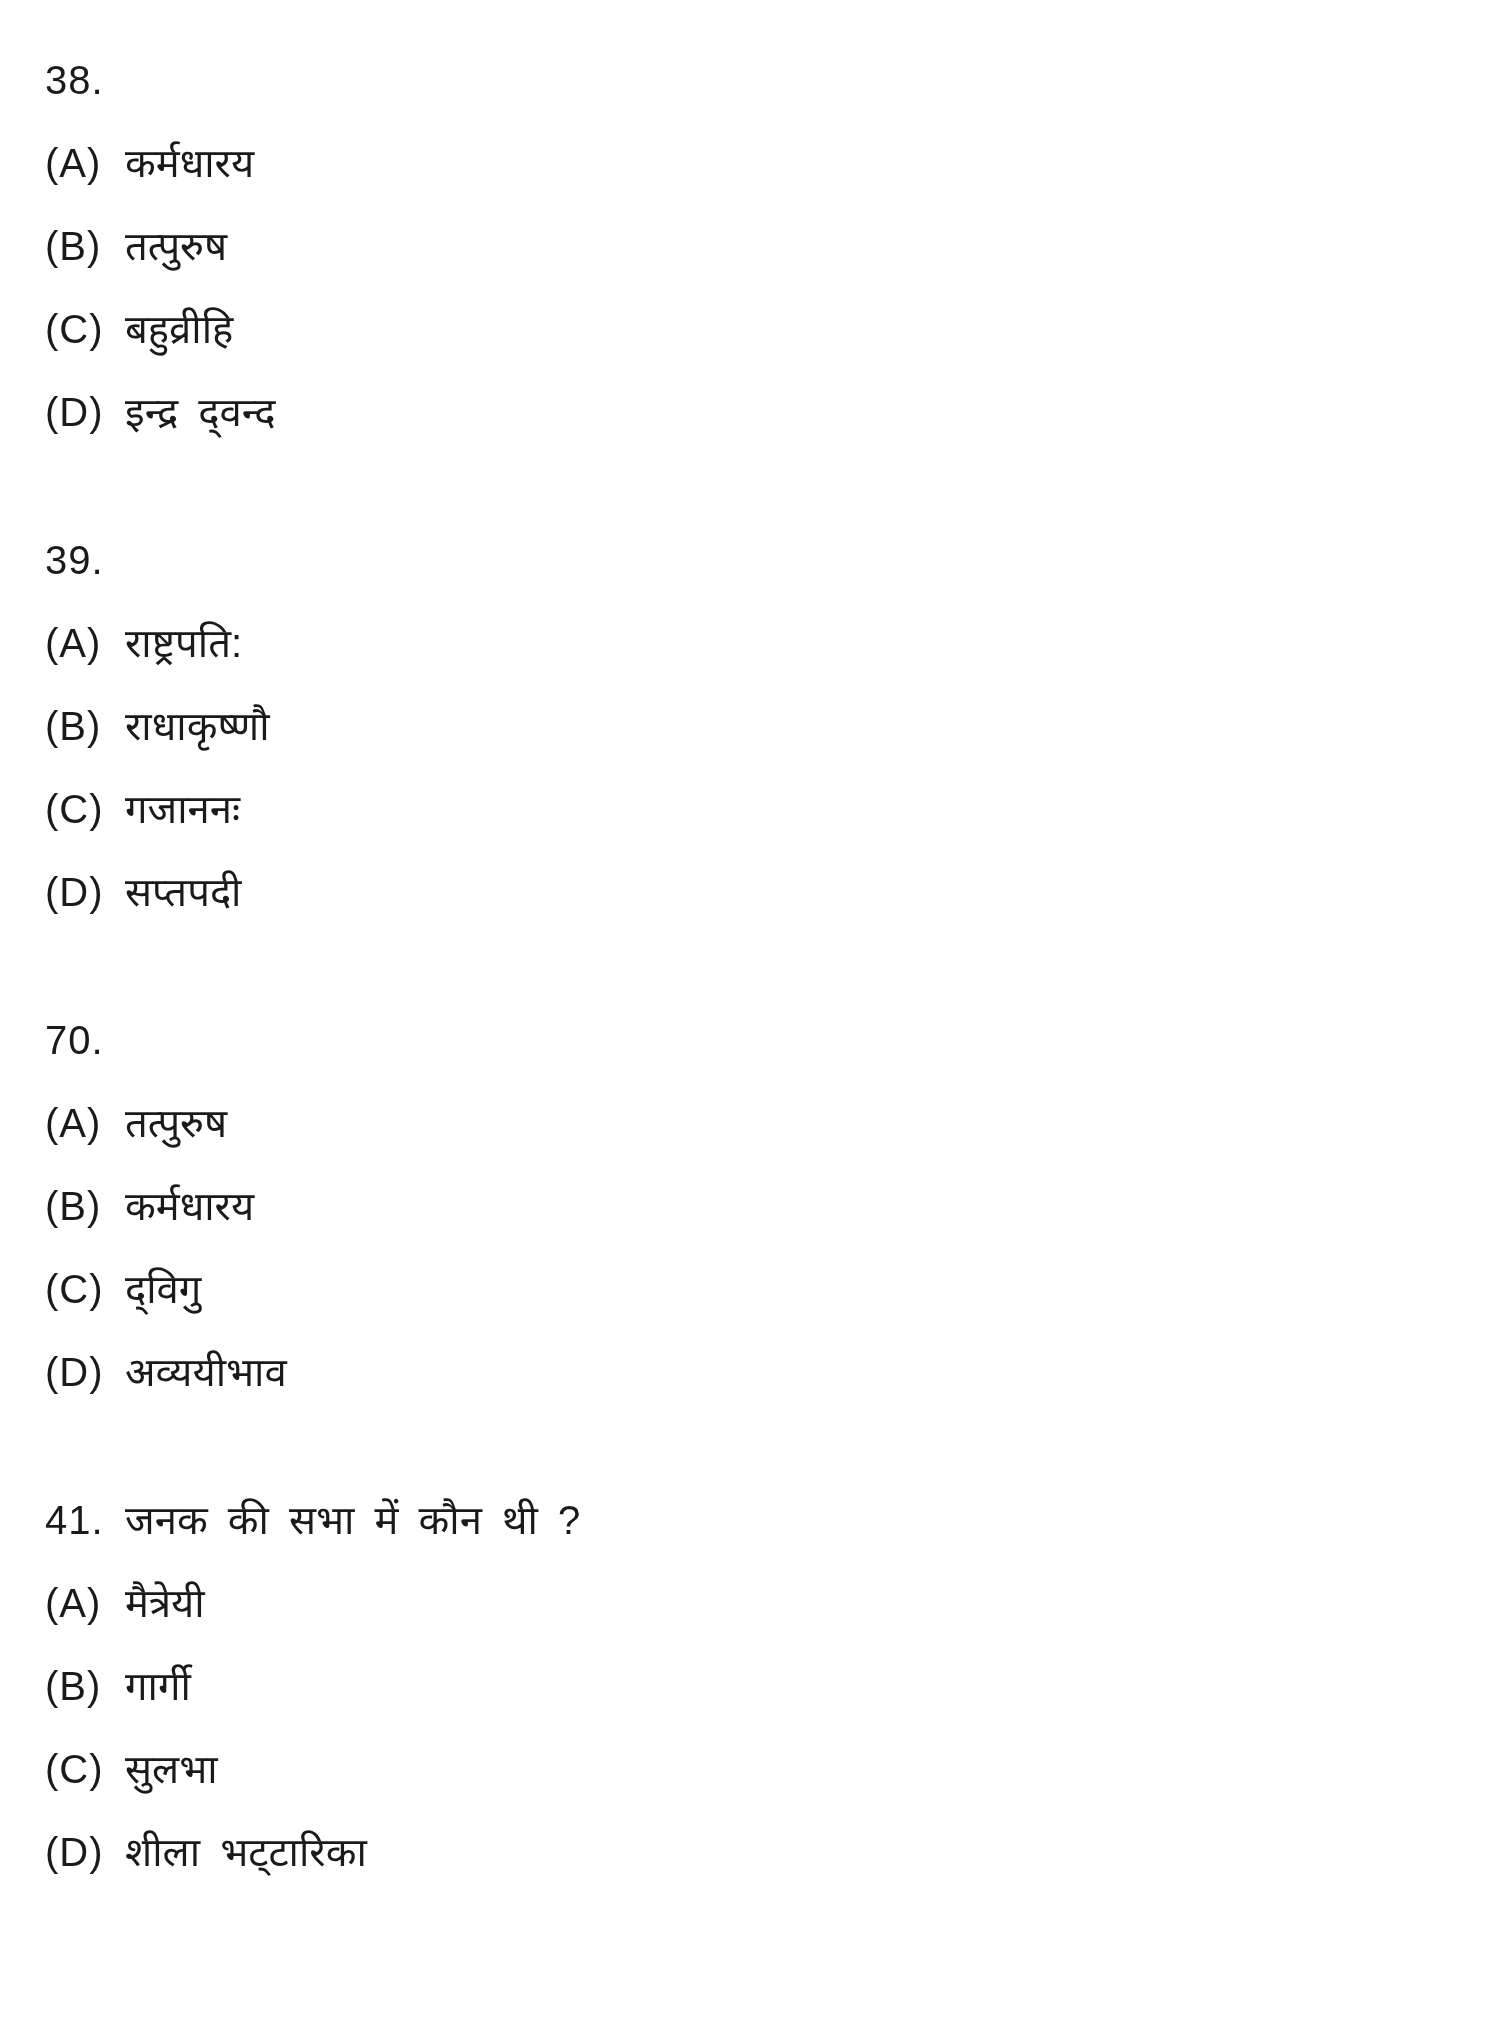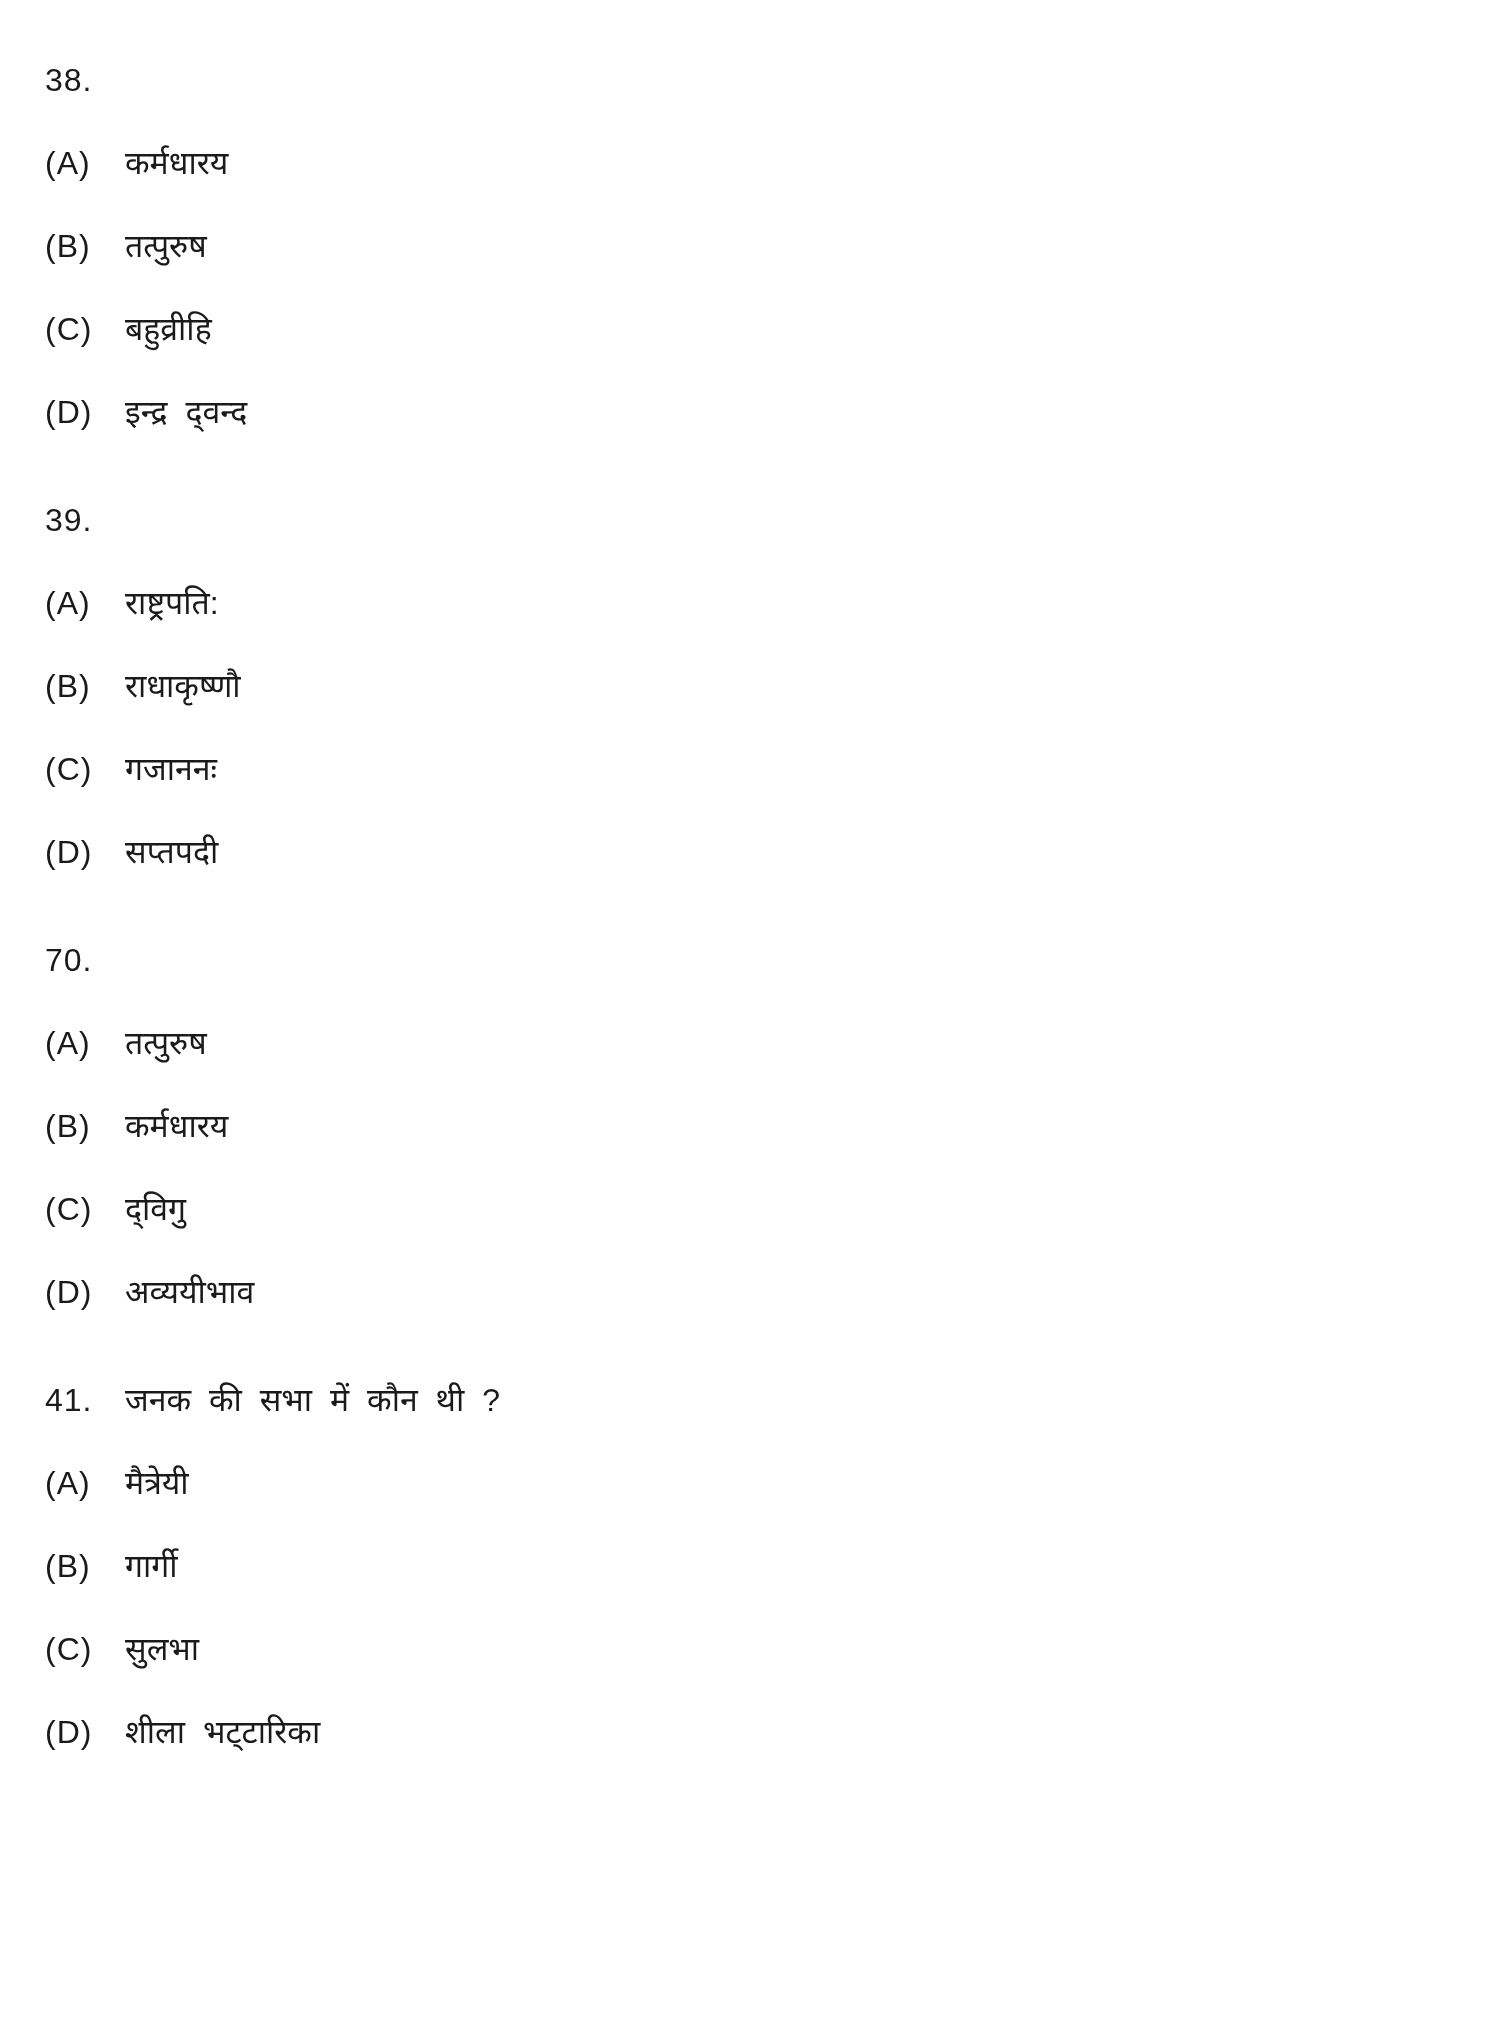--- a/index.html
+++ b/index.html
@@ -13,25 +13,25 @@
     height: 2034px;
     background: #ffffff;
     overflow: hidden;
     font-family: "Liberation Sans", "DejaVu Sans", sans-serif;
     color: #1a1a1a;
   }
   .content {
     padding: 56px 40px 0 45px;
   }
   .q-block { margin: 0; }
-  .q-block + .q-block { margin-top: 60px; }
+  .q-block + .q-block { margin-top: 100px; }
   .line {
     display: flex;
     align-items: center;
-    font-size: 32px;
+    font-size: 40px;
     line-height: 48px;
     margin-bottom: 35px;
     white-space: nowrap;
   }
   .q-num, .opt-label {
     flex: 0 0 80px;
     min-width: 80px;
     letter-spacing: 1px;
   }
   .q-text, .opt-text {

